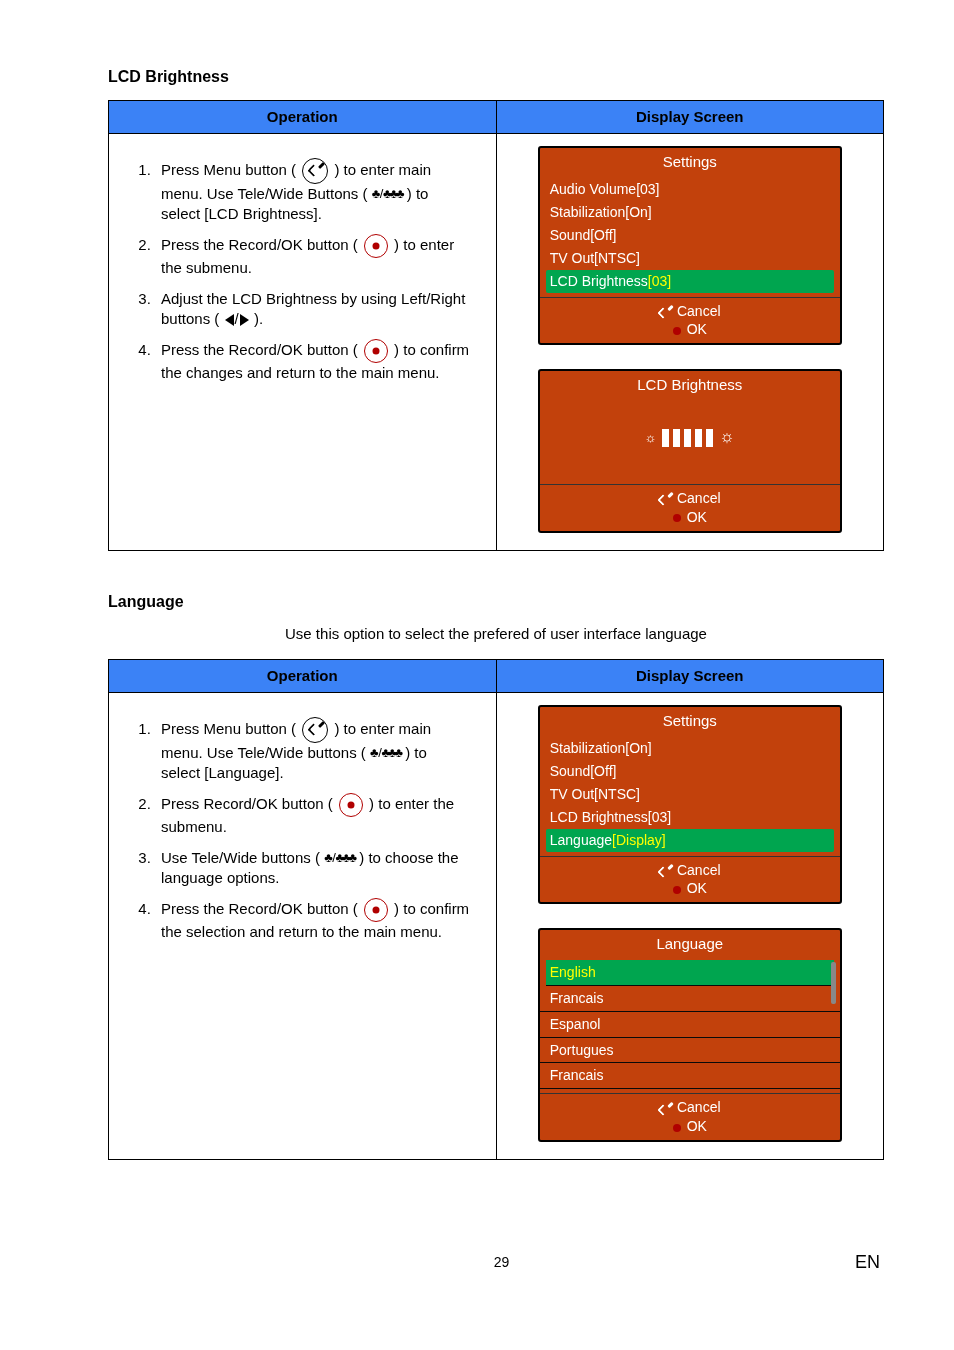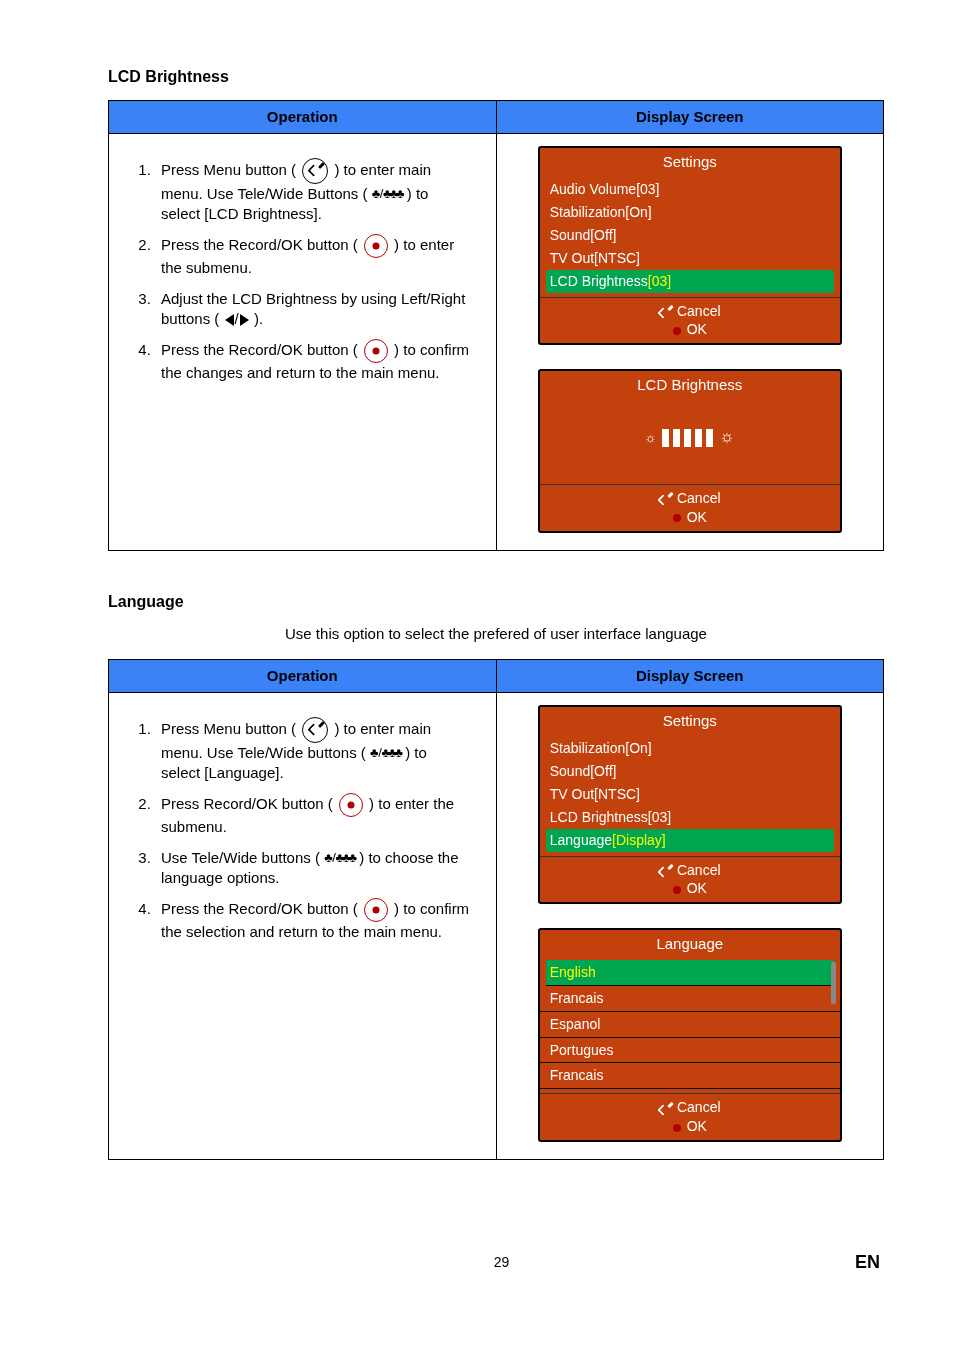--- a/index.html
+++ b/index.html
@@ -239,21 +239,21 @@
 
   .intro { margin: 6px 0 14px 0; text-align: center; }
   .footer {
     display: flex;
     justify-content: space-between;
     align-items: center;
     margin-top: 90px;
     padding-right: 4px;
   }
   .pagenum { flex: 1; text-align: center; font-size: 14px; }
-  .langcode { font-size: 18px; font-weight: bold; }
+  .langcode { font-size: 18px; }
 </style>
 </head>
 <body>
 
 <div class="heading">LCD Brightness</div>
 
 <table class="main">
   <tbody>
     <tr>
       <th>Operation</th>

